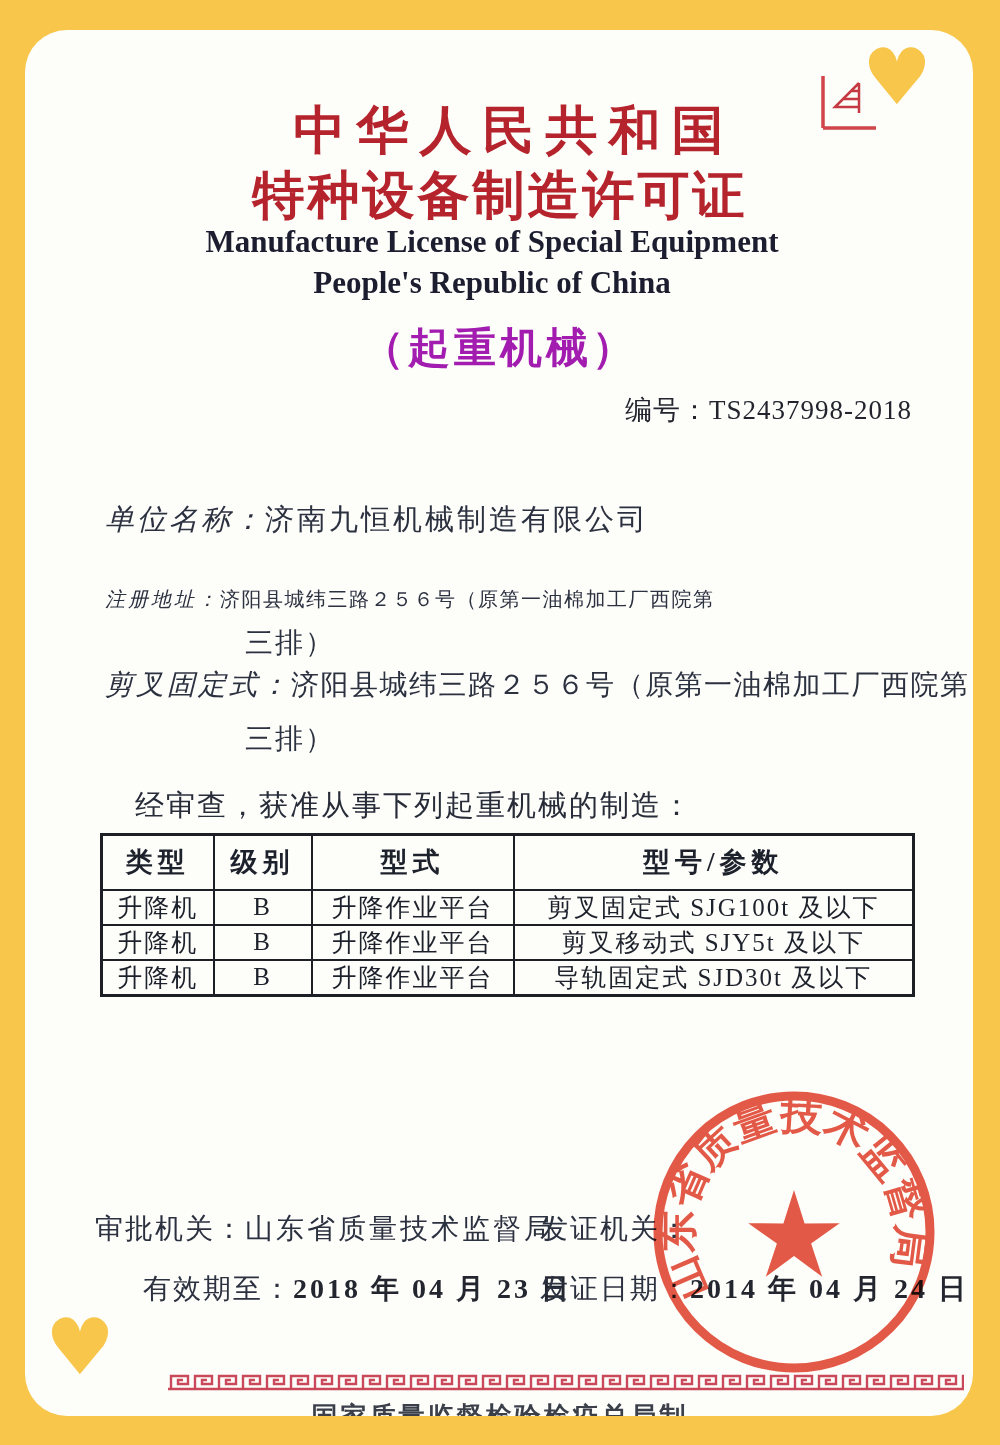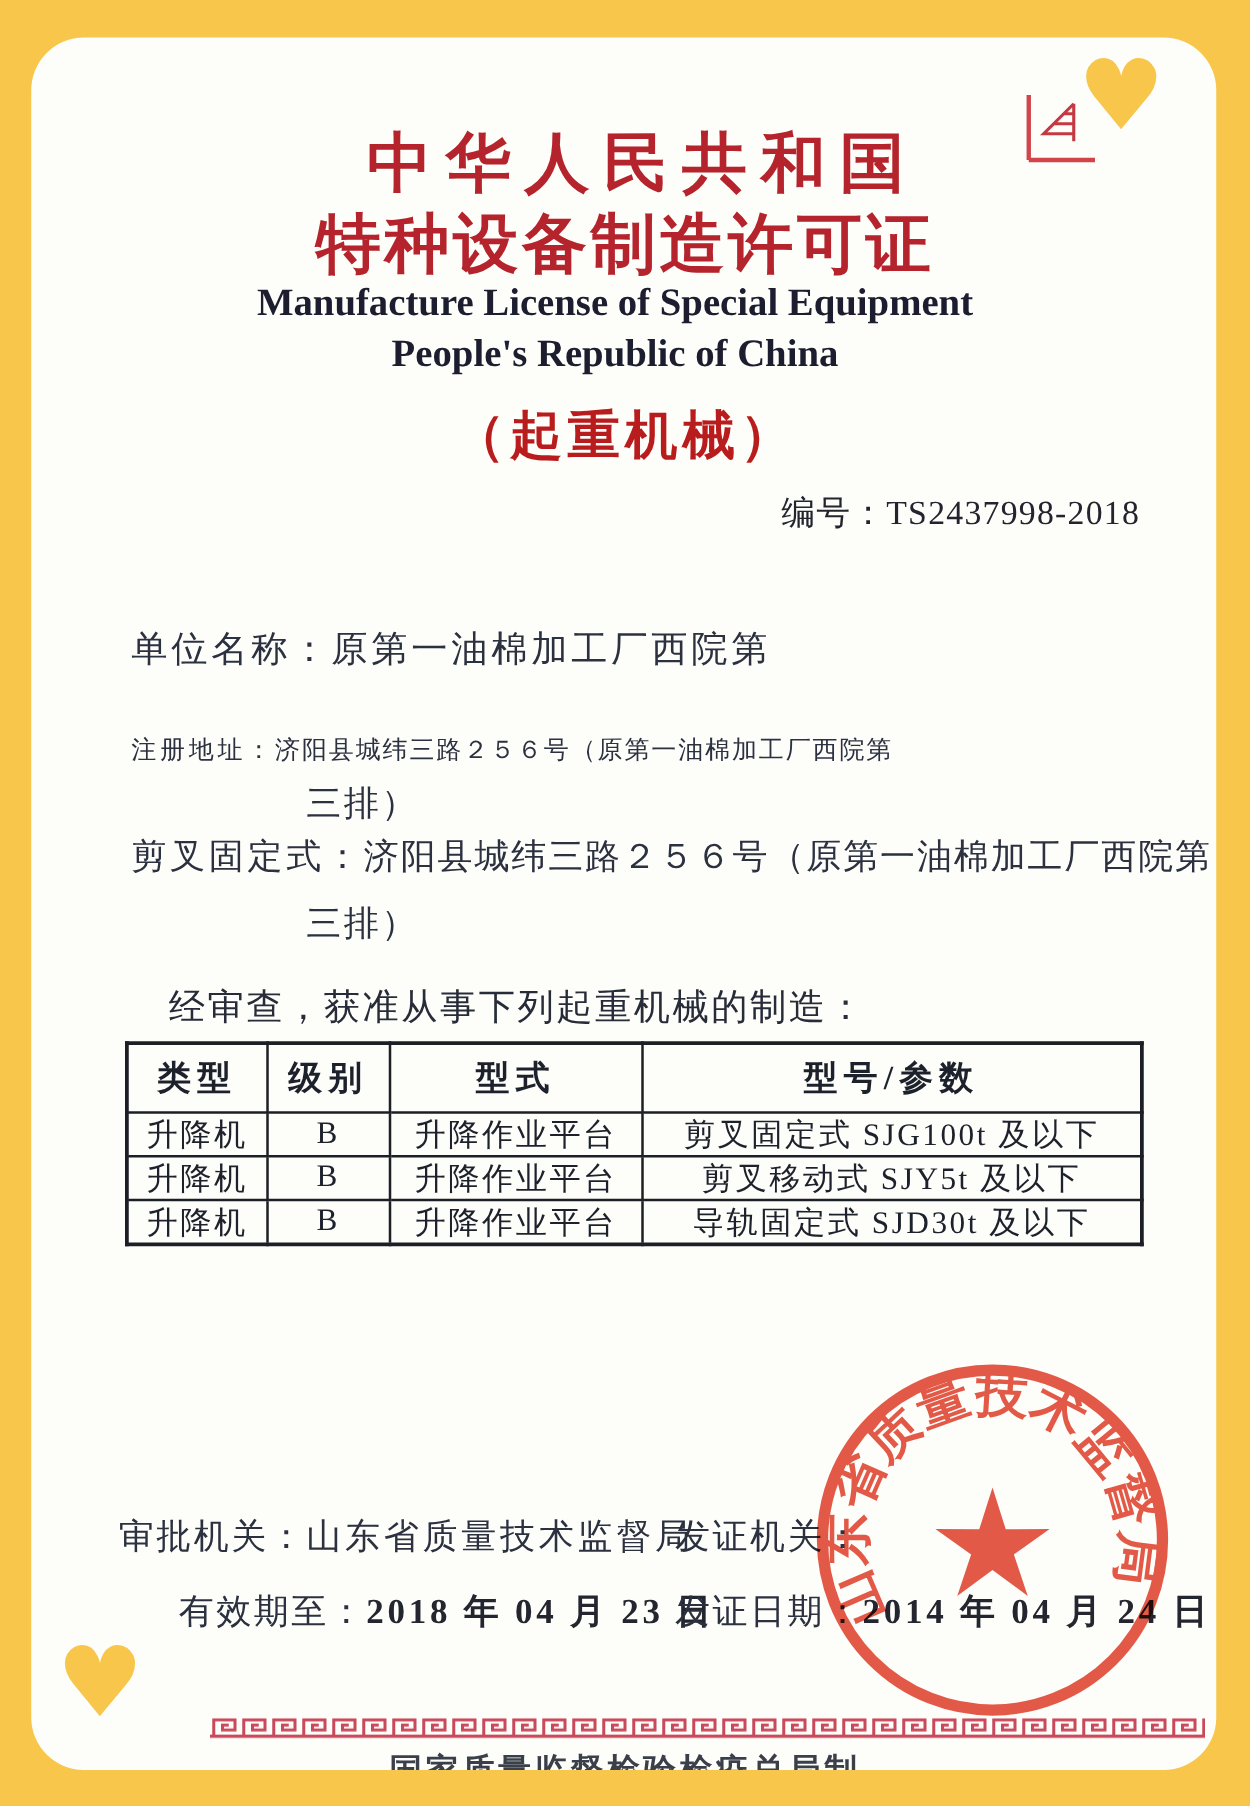--- a/index.html
+++ b/index.html
@@ -29,29 +29,29 @@
   .t-cn2 { top:161px; font-size:52px; letter-spacing:3px; }
   .t-en {
     position:absolute; left:0; width:984px; text-align:center;
     color:#1c1e30; font-weight:bold; font-size:31px;
     font-family:"Liberation Serif",serif;
   }
   .t-en1 { top:224px; }
   .t-en2 { top:265px; }
   .category {
     position:absolute; left:0; top:320px; width:1000px; text-align:center;
-    color:#b91c1c; font-weight:bold; font-size:42px; letter-spacing:4px;
+    color:#a21caf; font-weight:bold; font-size:42px; letter-spacing:4px;
     font-family:"Liberation Sans","DejaVu Sans",sans-serif;
   }
   .license-no {
     position:absolute; left:625px; top:392px; font-size:27px;
     color:#23242e; letter-spacing:1px; white-space:nowrap;
   }
   .line { position:absolute; white-space:nowrap; color:#2c3140; }
-  .f-label { letter-spacing:3px; }
+  .f-label { letter-spacing:3px;font-style:italic; }
   .company    { left:105px; top:500px; font-size:29px; letter-spacing:3px; }
   .reg-l1     { left:105px; top:560px; font-size:20px; letter-spacing:1.5px;margin-top:26px; }
   .reg-l2     { left:245px; top:624px; font-size:28px; letter-spacing:2px; }
   .mfg-l1     { left:105px; top:666px; font-size:28px; letter-spacing:1.5px; }
   .mfg-l2     { left:245px; top:720px; font-size:28px; letter-spacing:2px; }
   .note       { left:135px; top:786px; font-size:29px; letter-spacing:2px; color:#272c38; }
   table.lic {
     position:absolute; left:100px; top:833px; width:812px;
     border-collapse:collapse; table-layout:fixed;
     border:3px solid #1d1f26;
@@ -100,21 +100,21 @@
   <div class="t-en t-en1">Manufacture License of Special Equipment</div>
   <div class="t-en t-en2">People's Republic of China</div>
 
   <div class="category">（起重机械）</div>
 
   <div class="license-no">
     <span>编号：</span><span>TS2437998-2018</span>
   </div>
 
   <div class="line company">
-    <span class="f-label">单位名称：</span><span>原第一油棉加工厂西院第</span>
+    <span class="f-label">单位名称：</span><span>济南九恒机械制造有限公司</span>
   </div>
 
   <div class="line reg-l1">
     <span class="f-label">注册地址：</span><span>济阳县城纬三路２５６号（原第一油棉加工厂西院第</span>
   </div>
   <div class="line reg-l2">三排）</div>
 
   <div class="line mfg-l1">
     <span class="f-label">剪叉固定式：</span><span>济阳县城纬三路２５６号（原第一油棉加工厂西院第</span>
   </div>

